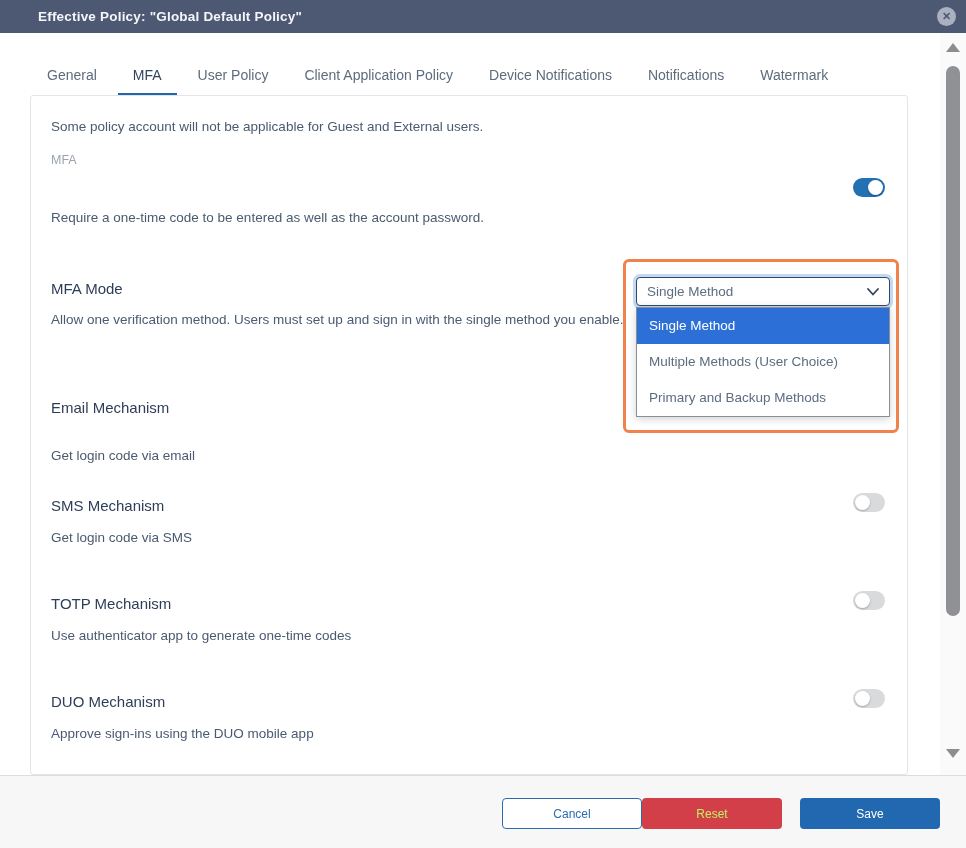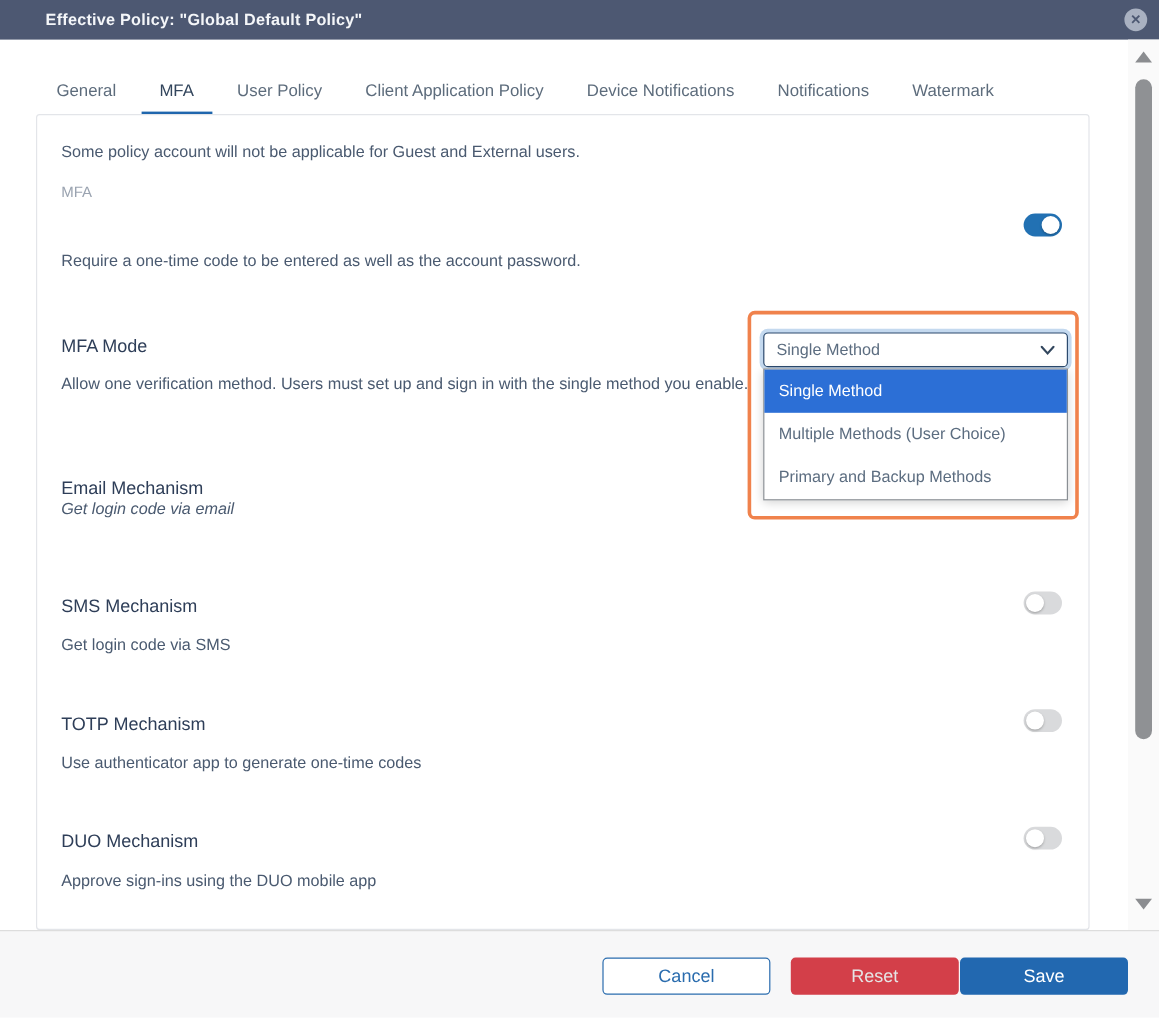--- a/index.html
+++ b/index.html
@@ -29,21 +29,21 @@
   .notice { top:21px; font-size:13.5px; color:var(--desc-text); }
   .group-label { top:57px; font-size:12.5px; color:var(--group-label-text); }
   .sec-title { font-size:15px; line-height:20px; color:var(--heading-text); }
   .sec-desc { font-size:13.5px; line-height:20px; color:var(--desc-text); }
 
   .req-title { top:79px; }
   .req-desc { top:112px; }
   .mode-title { top:183px; }
   .mode-desc { top:212px; width:600px; line-height:24px; }
 
-  .mech0-title { top:302px; }  .mech0-desc { top:318px;font-style:italic; }
+  .mech0-title { top:302px; }  .mech0-desc { top:350px; }
   .mech1-title { top:400px; }  .mech1-desc { top:432px; }
   .mech2-title { top:498px; }  .mech2-desc { top:530px; }
   .mech3-title { top:596px; }  .mech3-desc { top:628px; }
 
   
   .toggle { position:absolute; right:22px; width:32px; height:19px; border-radius:10px; cursor:pointer; }
   .toggle .knob { position:absolute; top:2px; width:15px; height:15px; border-radius:50%; background:#fff; box-shadow:0 1px 2px rgba(0,0,0,.25); }
   .toggle.on { background:var(--toggle-on); }
   .toggle.on .knob { right:2px; }
   .toggle.off { background:var(--toggle-off); }
@@ -60,23 +60,23 @@
   .select .sel-text { font-size:13.5px; color:var(--select-text); flex:1; }
   .dd-menu { position:absolute; left:605px; top:211px; width:254px; z-index:5;
     background:#fff; border:1px solid #8a8f94; box-shadow:0 2px 8px rgba(0,0,0,.18); }
   .dd-item { height:36px; line-height:36px; padding:0 12px; font-size:13.5px; color:var(--option-text); cursor:pointer; white-space:nowrap; overflow:hidden; }
   .dd-item.selected { background:var(--option-selected-bg); color:#fff; }
 
   
   .footer { position:absolute; left:0; top:775px; width:966px; height:73px;
     background:var(--footer-bg); border-top:1px solid #ddd; }
   .btn { position:absolute; top:22px; width:140px; height:31px; border-radius:4px;
-    display:flex; align-items:center; justify-content:center; font-size:15px; cursor:pointer; }
+    display:flex; align-items:center; justify-content:center; font-size:12px; cursor:pointer; }
   .btn-cancel { left:502px; background:#fff; border:1px solid var(--cancel-blue); color:var(--cancel-blue); }
-  .btn-reset { left:659px; background:var(--reset-red); color:#e5e5e5; }
+  .btn-reset { left:642px; background:var(--reset-red); color:#bef264; }
   .btn-save { left:800px; background:var(--save-blue); color:#fff; }
 
   
   .scrollbar { position:absolute; right:0; top:33px; width:26px; height:742px; background:#fafafa; }
   .sb-arrow { position:absolute; left:6px; width:0; height:0; cursor:pointer; }
   .sb-up { top:10px; border-left:7px solid transparent; border-right:7px solid transparent; border-bottom:9px solid #8b8d90; }
   .sb-down { top:716px; border-left:7px solid transparent; border-right:7px solid transparent; border-top:9px solid #8b8d90; }
   .sb-thumb { position:absolute; left:6px; top:33px; width:14px; height:550px; border-radius:7px; background:var(--scroll-thumb); cursor:grab; }
 </style>
 </head>

